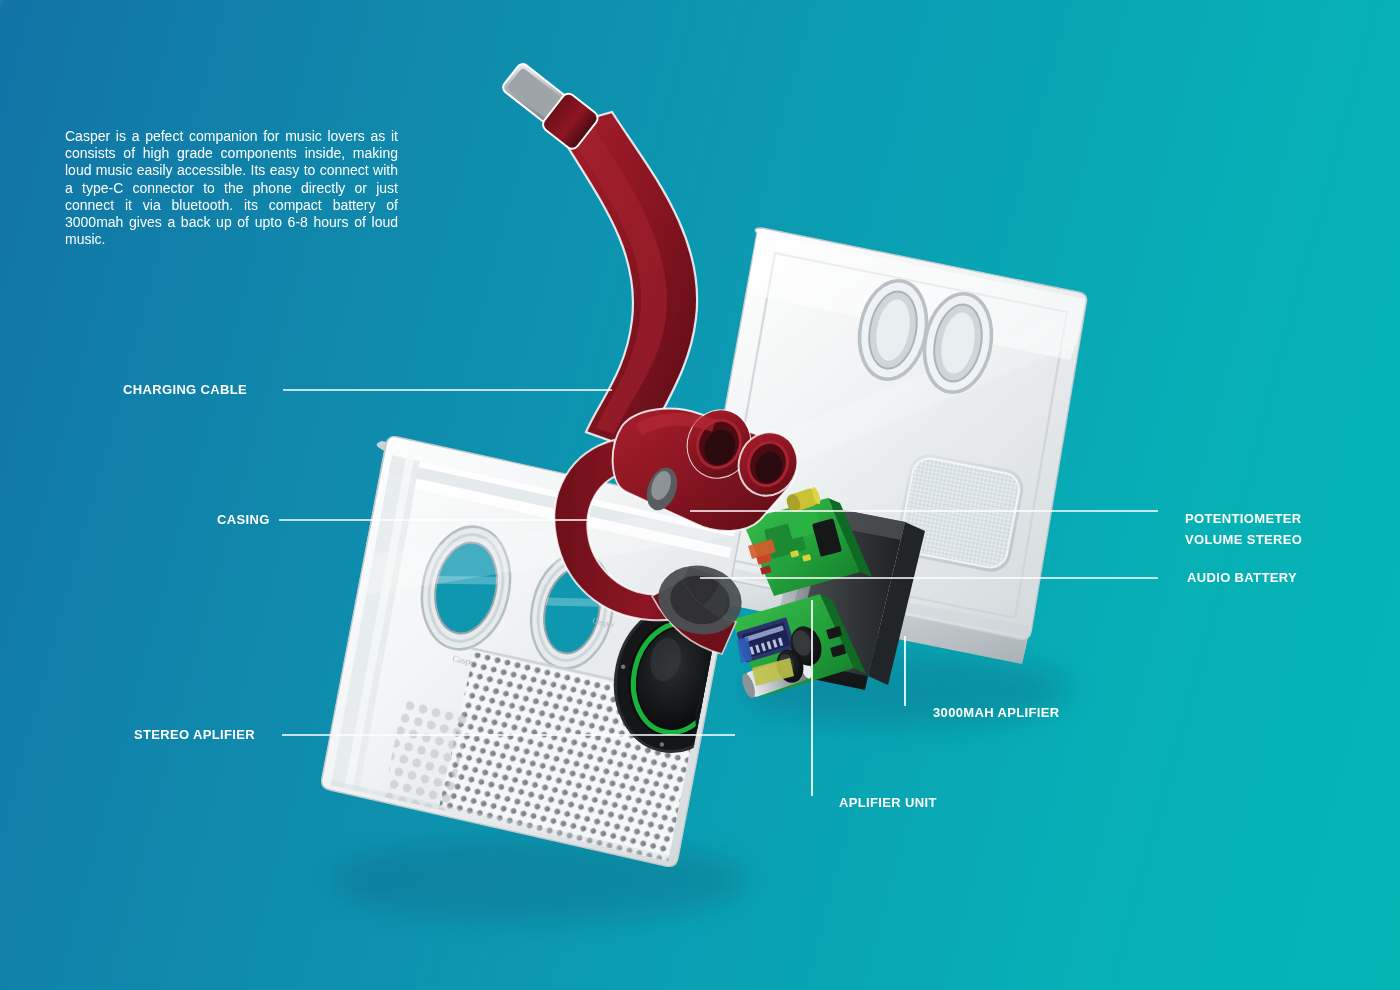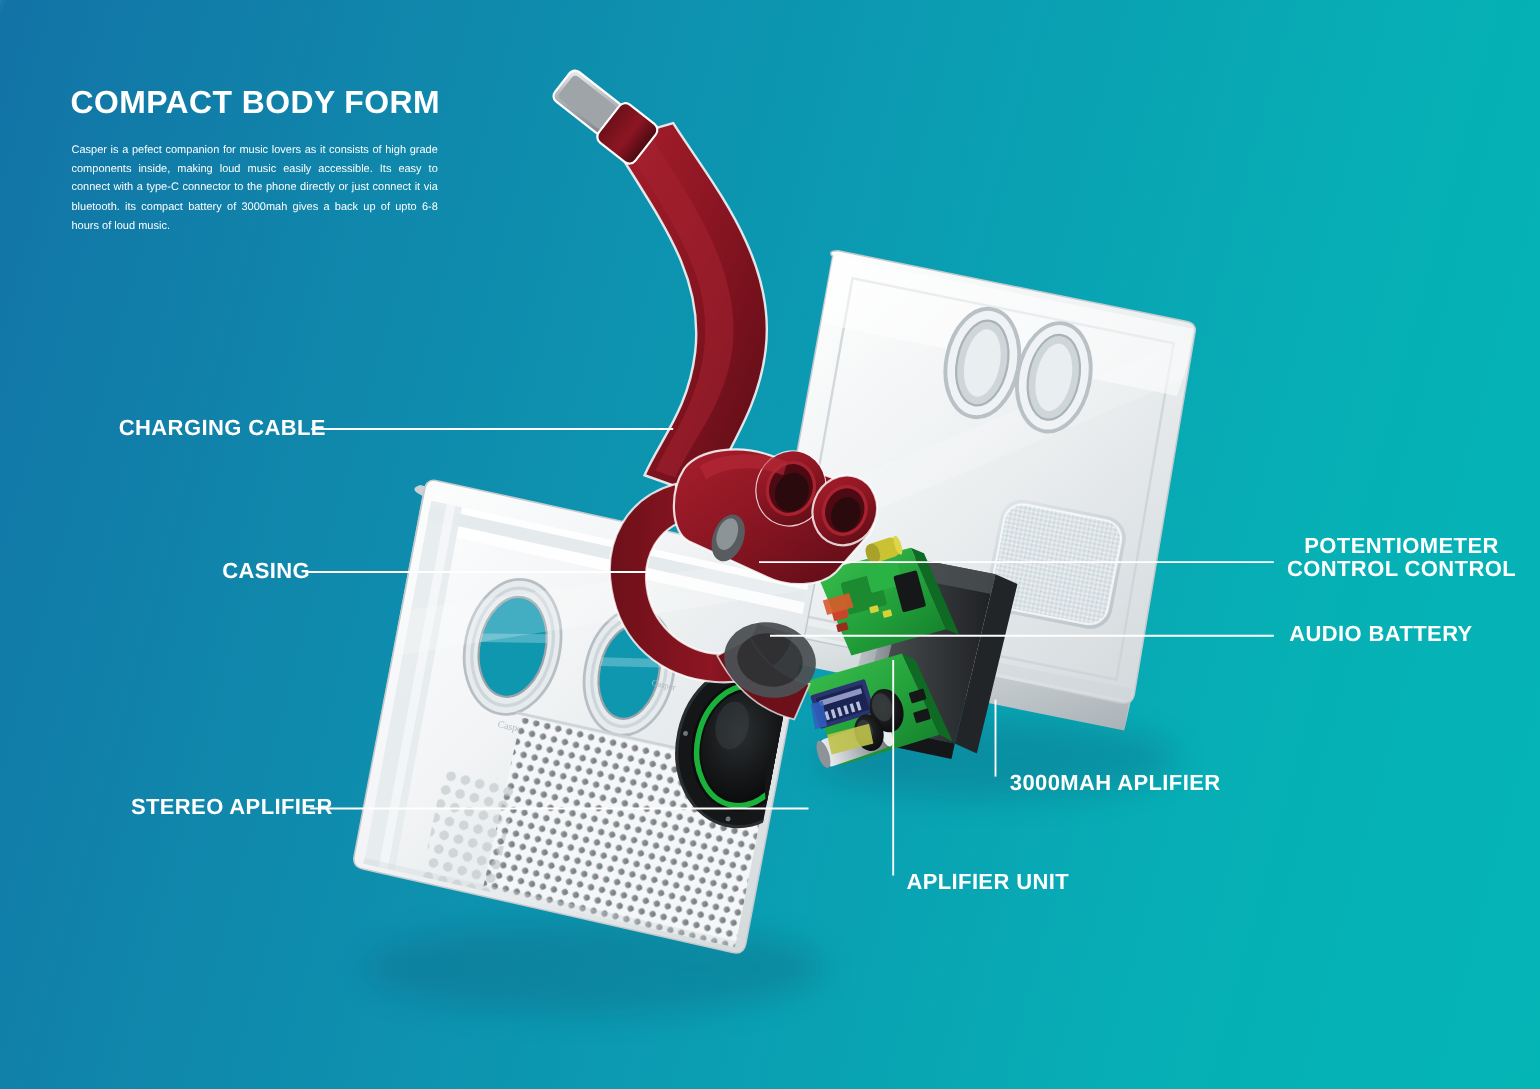--- a/index.html
+++ b/index.html
@@ -40,35 +40,36 @@
     left: 64px; top: 78px;
     font-size: 29px;
     font-weight: bold;
     letter-spacing: .4px;
     color: #ffffff;
   }
   #bodycopy {
     position: absolute;
     left: 65px; top: 128px;
     width: 333px;
-    font-size: 10px;
+    font-size: 14px;
     line-height: 17.2px;
     color: #ffffff;
     text-align: justify;
   }
 
   
   .label {
     position: absolute;
     color: #ffffff;
-    font-size: 20px;
+    font-size: 13px;
     font-weight: bold;
     letter-spacing: .35px;
     white-space: nowrap;
     line-height: 21px;
+    margin-left: 15px;
   }
 
   
   #art { position: absolute; inset: 0; }
   #art svg { position: absolute; left: 0; top: 0; }
 </style>
 </head>
 <body>
 
 <div id="stage">
@@ -423,32 +424,31 @@
         <path d="M279 520 L600 520"></path>
         <path d="M282 735 L735 735"></path>
         <path d="M1158 511 L690 511"></path>
         <path d="M1158 578 L700 578"></path>
         <path d="M905 706 L905 636"></path>
         <path d="M812 796 L812 600"></path>
       </g>
     </svg>
   </div>
 
-  <div id="headline">COMPACT BODY FORM</div>
   <div id="bodycopy">Casper is a pefect companion for music lovers as it consists of high grade components inside, making loud music easily accessible. Its easy to connect with a type-C connector to the phone directly or just connect it via bluetooth. its compact battery of 3000mah gives a back up  of upto 6-8 hours of loud music.</div>
 
   <div class="label" style="left:108px; top:379px;">CHARGING CABLE</div>
 
   <div class="label" style="left:202px; top:509px;text-align:right;">CASING</div>
 
   <div class="label" style="left:119px; top:724px;">STEREO APLIFIER</div>
 
-  <div class="label" style="left:1170px; top:487px;text-align:center;">
+  <div class="label" style="left:1170px; top:508px;">
     <span>POTENTIOMETER</span><br>
-    <span>CONTROL CONTROL</span>
+    <span>VOLUME STEREO</span>
   </div>
 
   <div class="label" style="left:1172px; top:567px;">AUDIO BATTERY</div>
 
   <div class="label" style="left:918px; top:702px;">3000MAH APLIFIER</div>
 
   <div class="label" style="left:824px; top:792px;">APLIFIER UNIT</div>
 
 </div>
 

